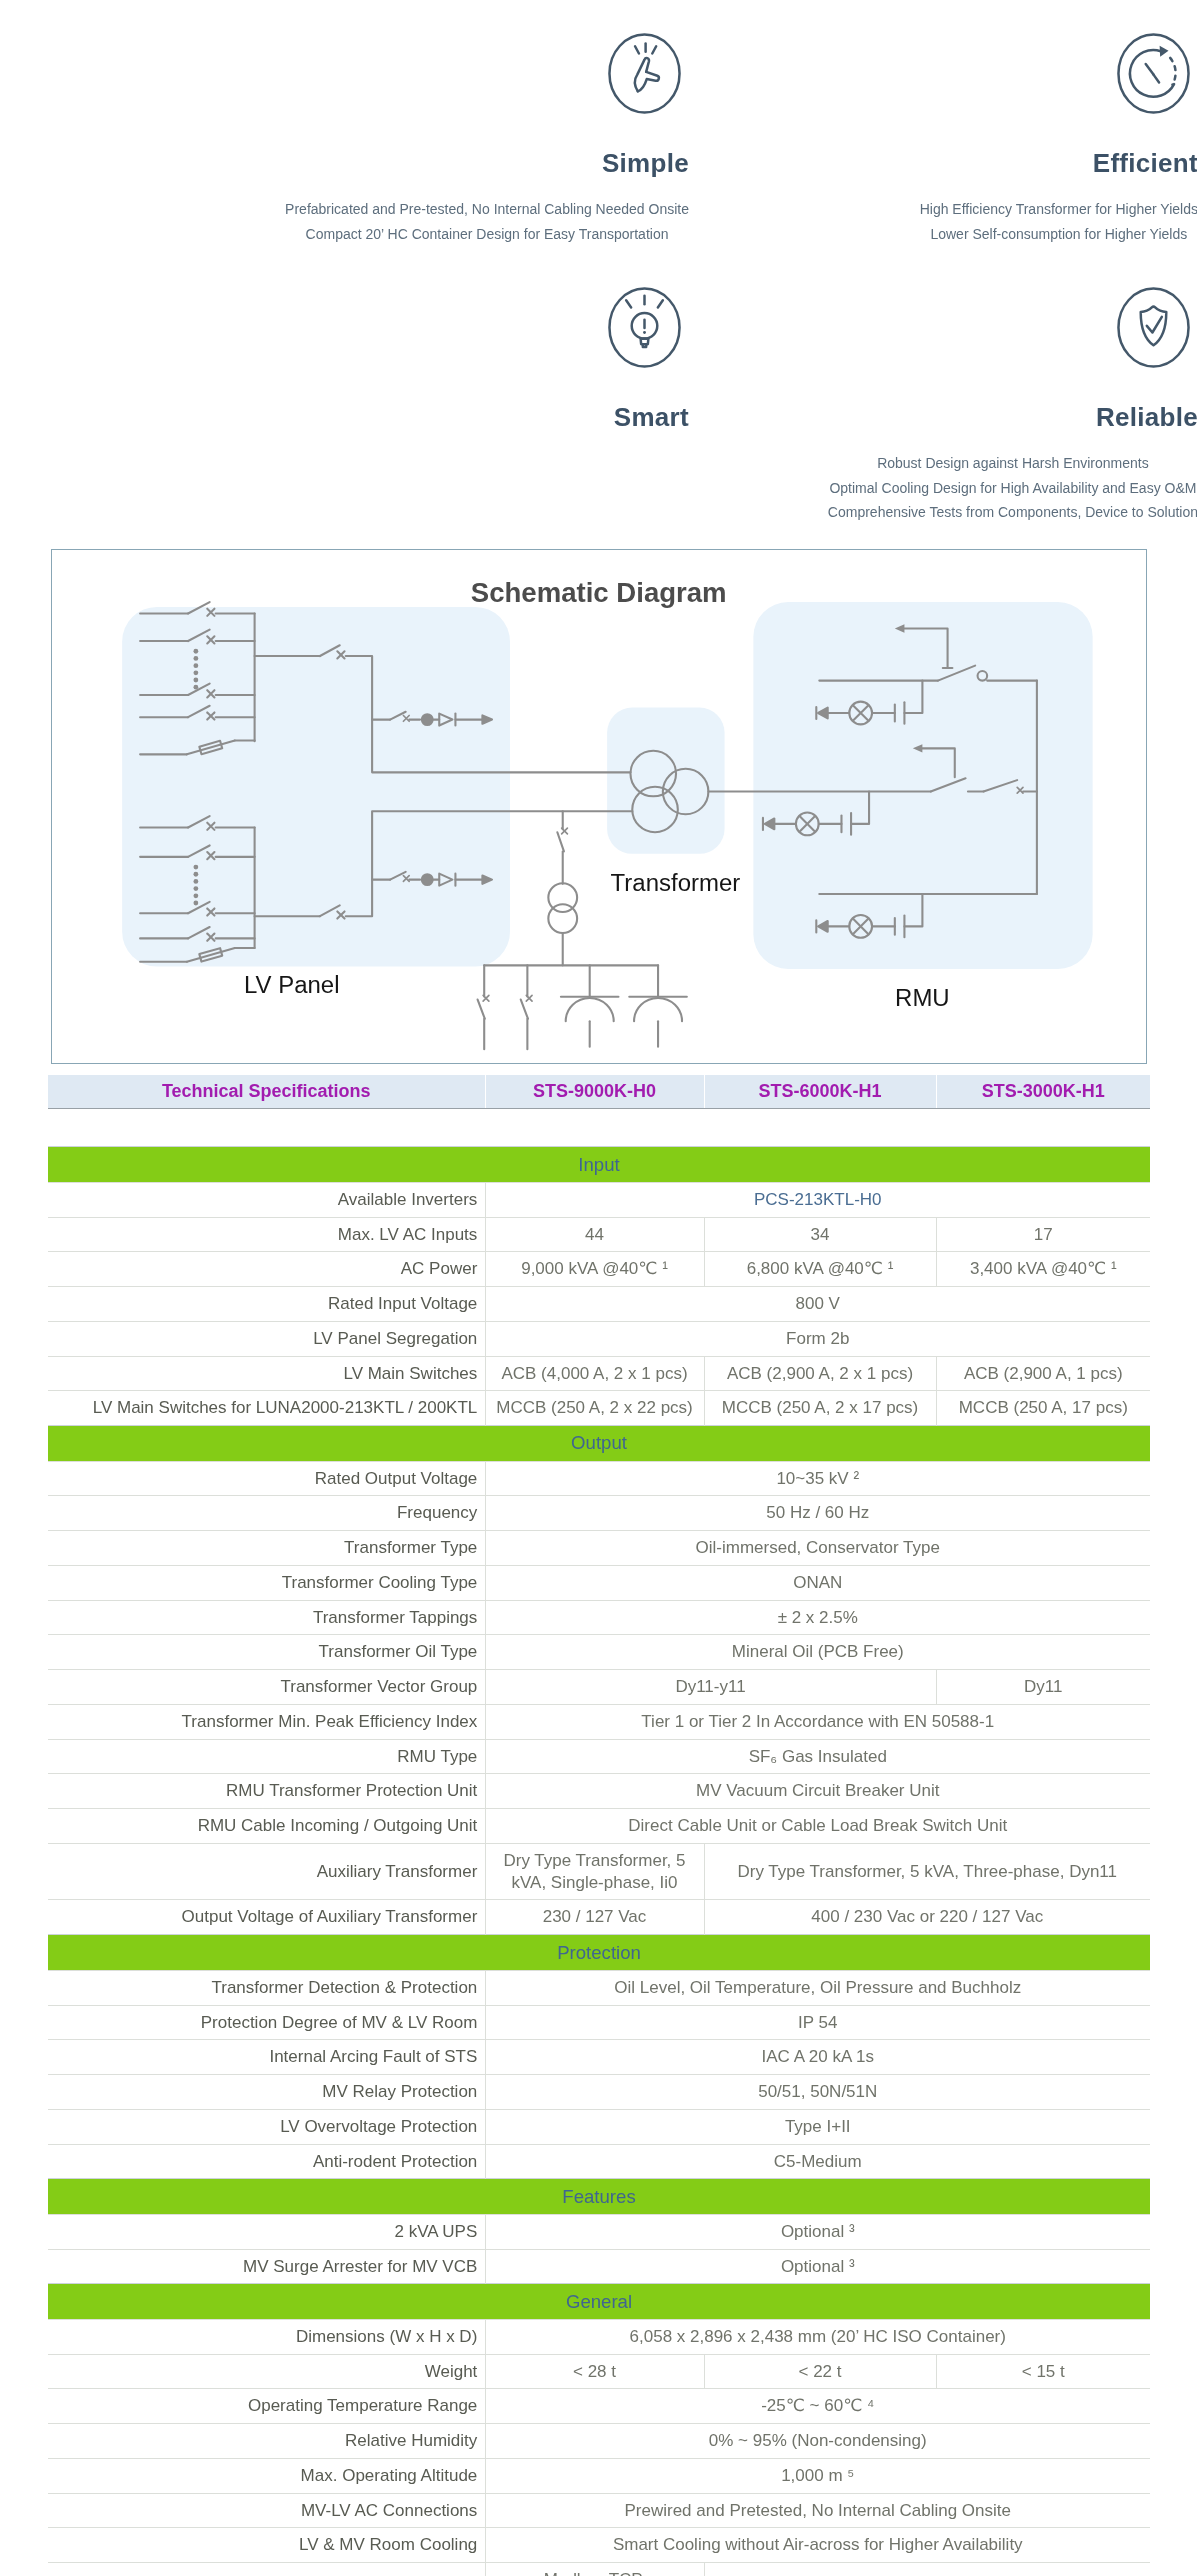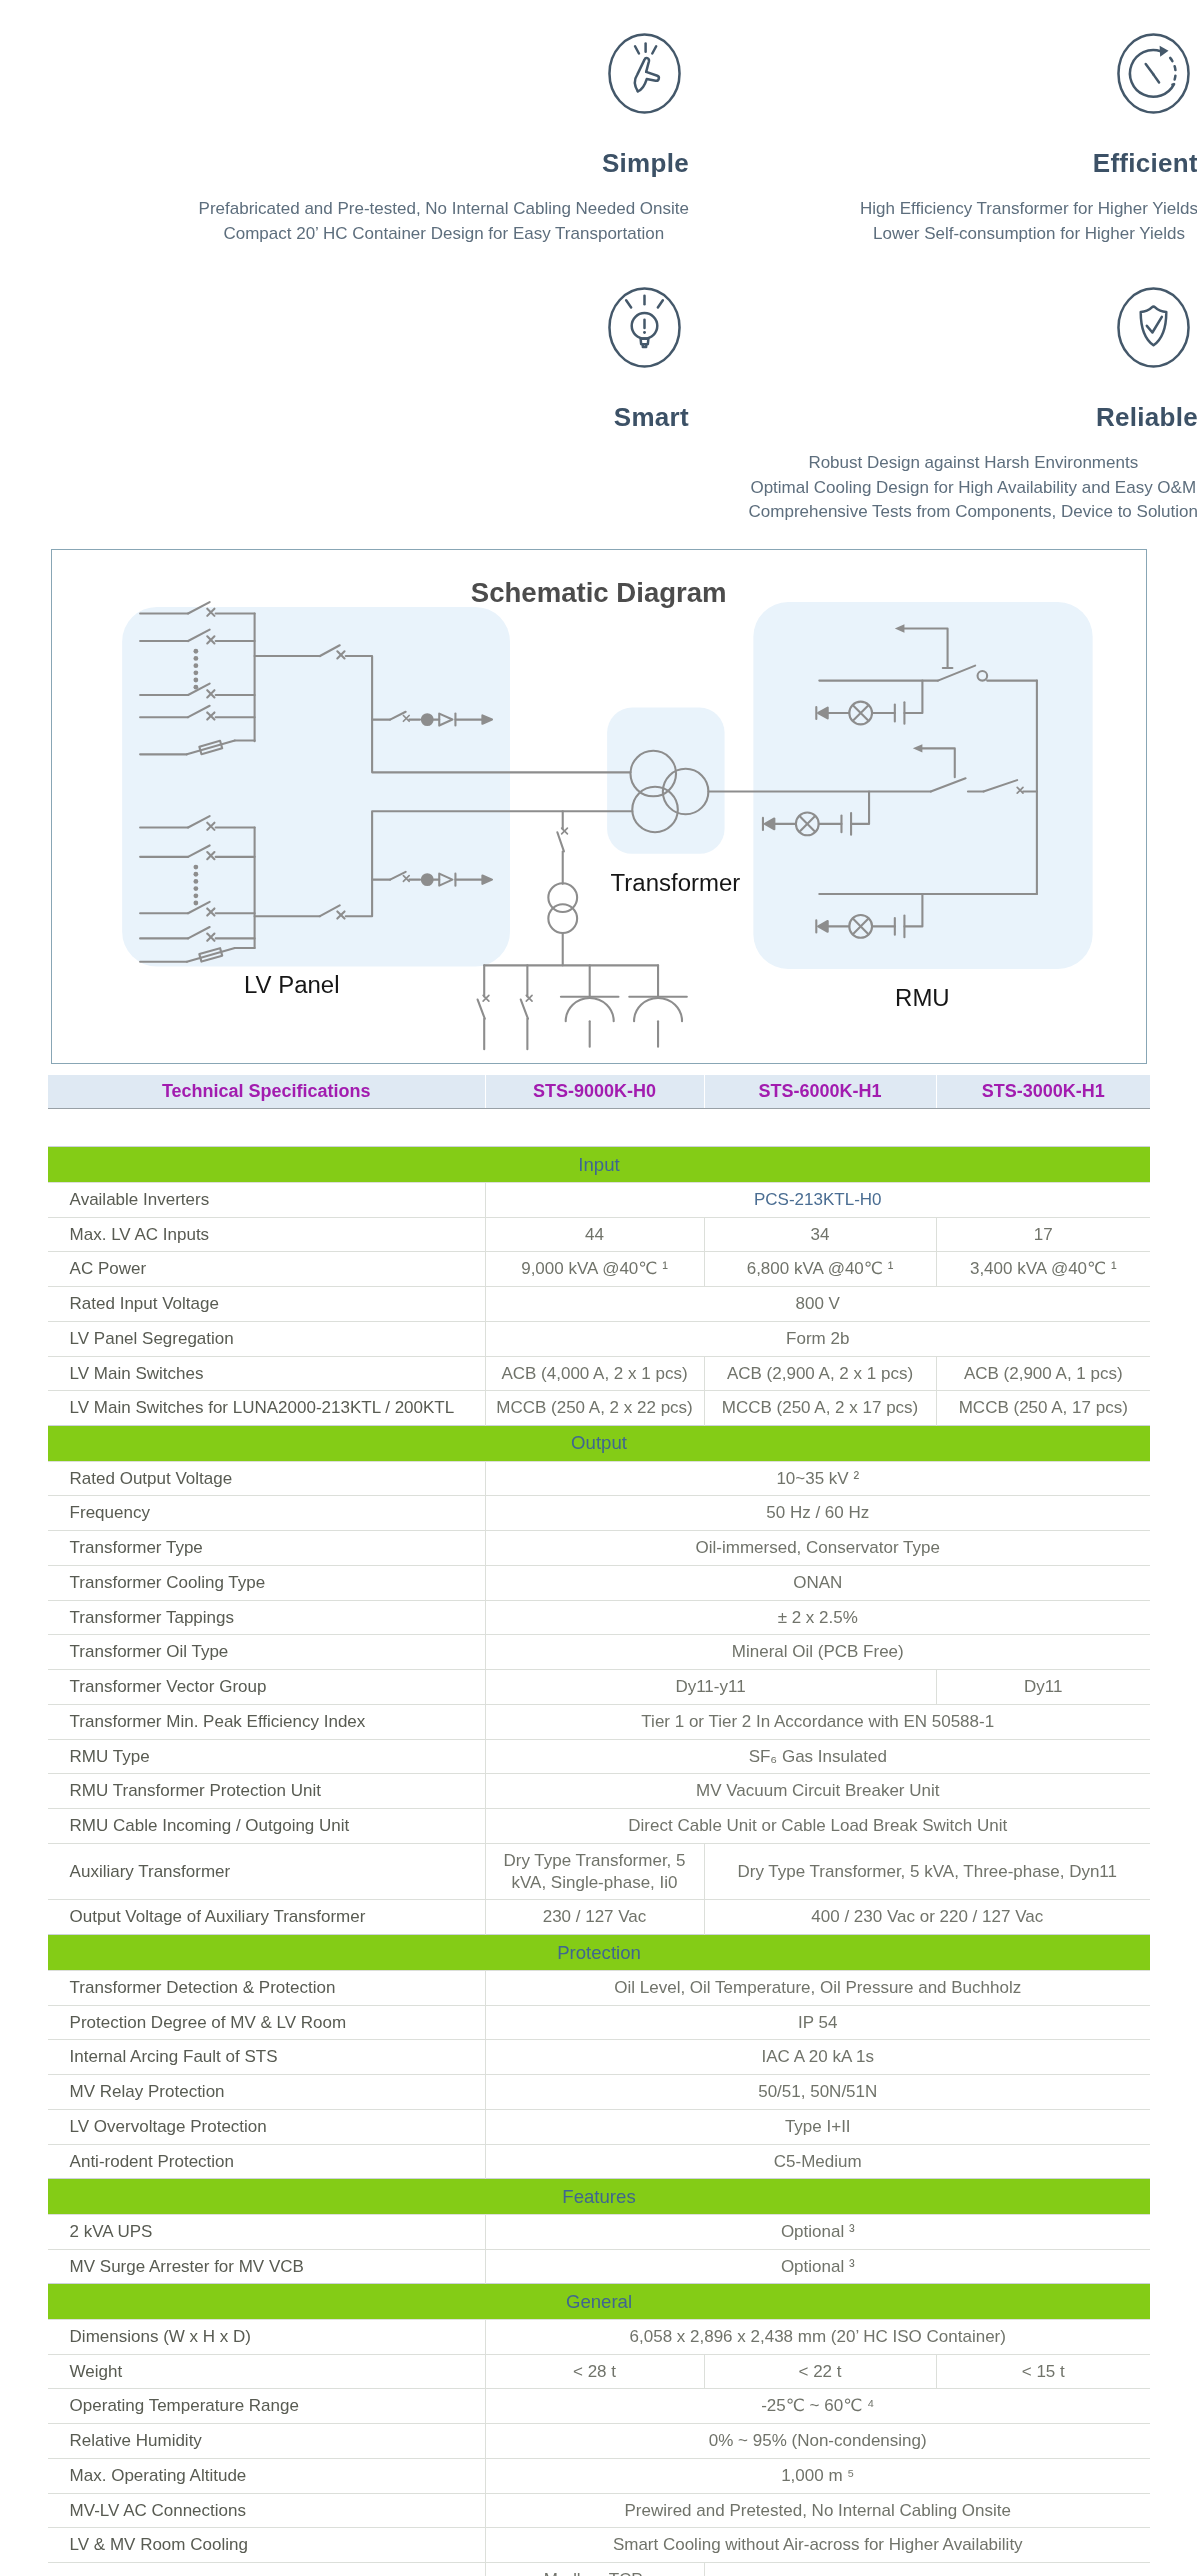--- a/index.html
+++ b/index.html
@@ -5,40 +5,40 @@
   * { box-sizing: border-box; }
   html,body { margin:0; padding:0; background:#ffffff; }
   body { width:1198px; font-family:"Liberation Sans","DejaVu Sans",sans-serif; }
 
   
   .features { padding-top:29px; }
   .features-grid { display:grid; grid-template-columns:689px 509px; row-gap:37px; }
   .feature { display:flex; flex-direction:column; align-items:flex-end; text-align:center; }
   .feature .icon svg { width:89px; height:89px; display:block; }
   .feature h3 { margin:30px 0 18px 0; font-size:26px; font-weight:700; color:#3c5166; letter-spacing:0.3px; }
-  .feature .desc { font-size:17px; line-height:24.6px; color:#5d6e7d; }
+  .feature .desc { font-size:14px; line-height:24.6px; color:#5d6e7d; }
 
   
   .schematic-box { width:1096px; height:515px; margin:24px auto 0 auto; border:1.8px solid #88a6b5; background:#fff; }
   .schematic-box svg { width:100%; height:100%; display:block; }
   .sch-line { stroke:#8d8d8d; stroke-width:3.5; fill:none; stroke-linecap:round; stroke-linejoin:round; }
   .sch-fill { fill:#8d8d8d; stroke:none; }
   .sch-blue { fill:#e9f3fb; stroke:none; }
   .sch-title { font-size:46px; font-weight:700; fill:#4c4c4c; }
   .sch-label { font-size:40px; fill:#161616; }
 
   
   .spec-table { width:1102px; margin:10.8px auto 0 auto; border-collapse:collapse; table-layout:fixed; }
   .spec-table th { height:34px; background:#dfe9f3; color:#a21caf; font-size:18px; font-weight:700;
                    border-right:1.8px solid #ffffff; border-bottom:1.2px solid #98a0a6; padding:3.6px; }
   .spec-table th:last-child { border-right:none; }
   tr.spacer td { height:38px; border:none; background:#fff; }
   .spec-table tbody td { border-top:1.2px solid #dcdfda; font-size:17px; color:#70736a;
                          text-align:center; padding:6px 7.2px; line-height:1.28; }
-  .spec-table td.label { text-align:left; padding-left:21.6px; color:#585b52;margin-top:12px; }
+  .spec-table td.label { text-align:right; padding-left:21.6px; color:#585b52;margin-top:12px; }
   .spec-table td.sep { border-right:1.2px solid #dcdfda; }
   .spec-table td.band { background:#84cc16; color:#3f6690; font-size:18.6px; padding:5.4px;
                         border-top:1.2px solid #ccd3da; border-right:none; }
   .spec-table td.cell-link { color:#4a6d92;margin-top:45px; }
 </style>
 </head>
 <body>
 
 <section class="features">
   <div class="features-grid">

